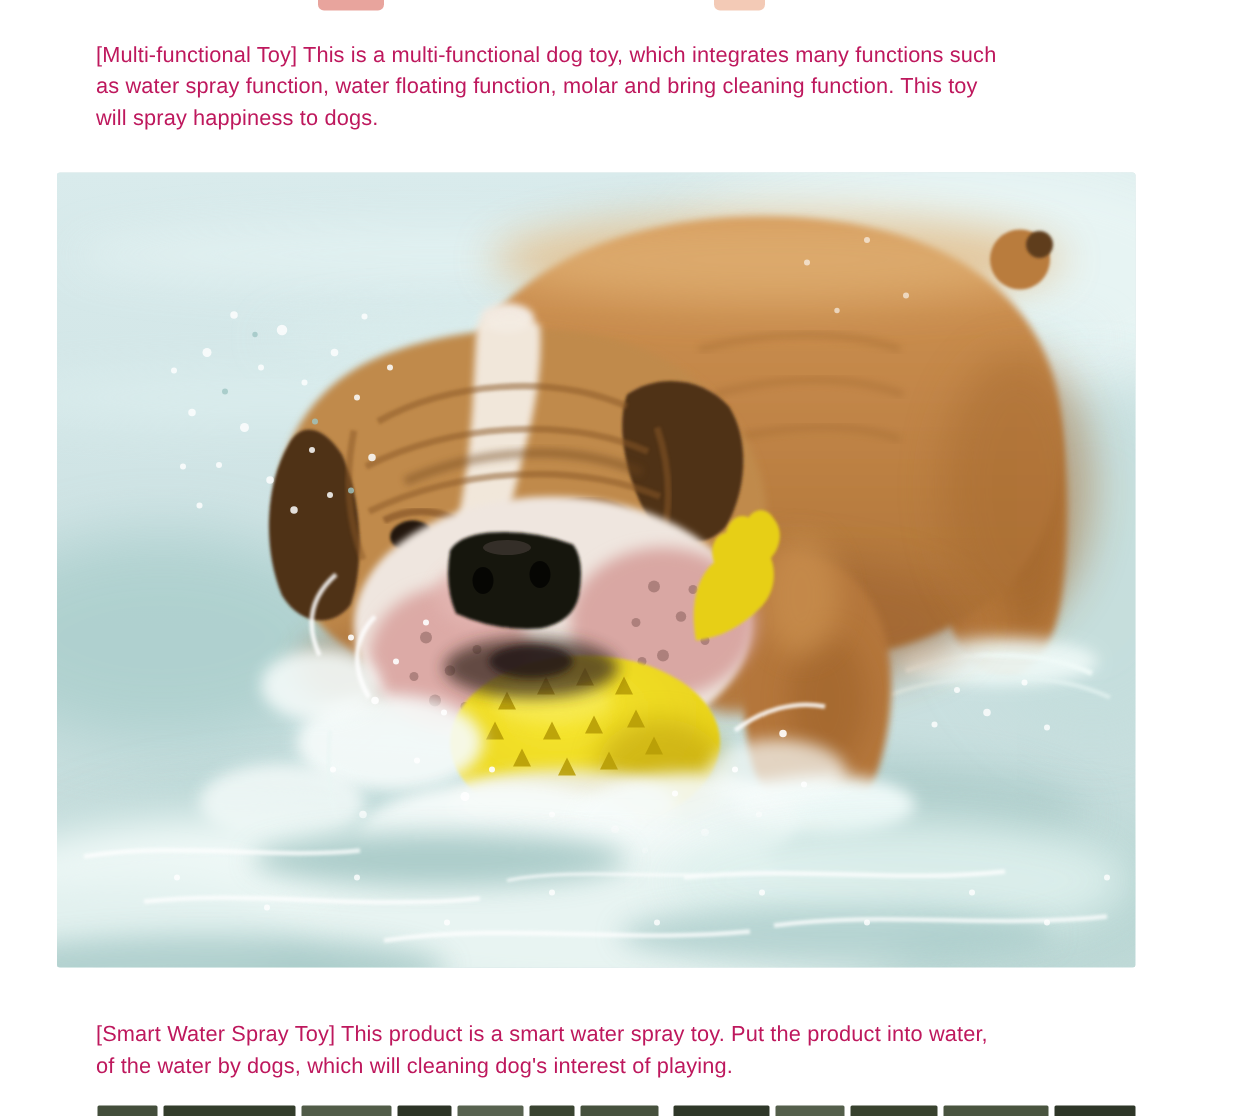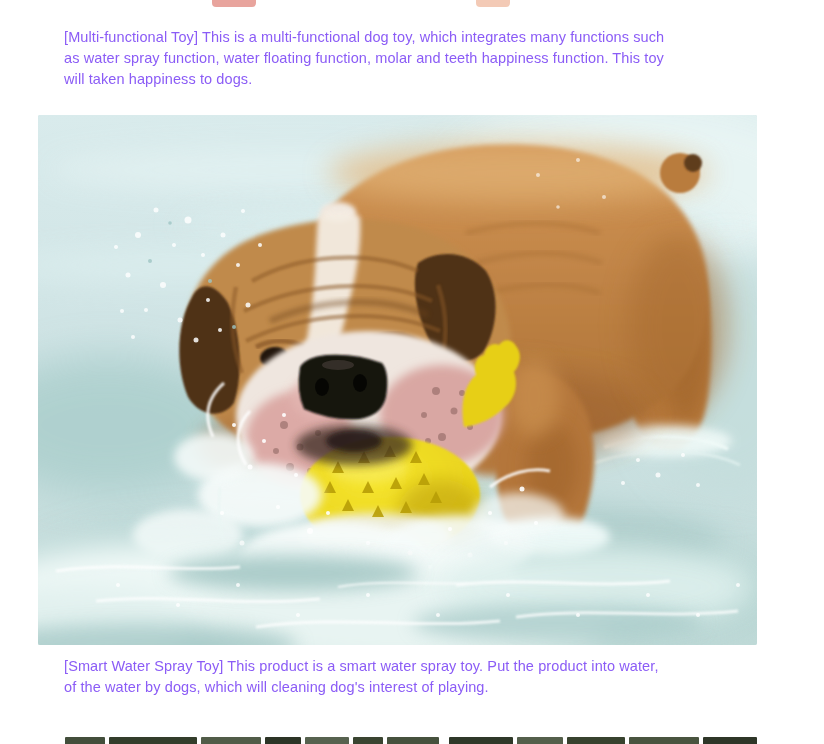--- a/index.html
+++ b/index.html
@@ -1,45 +1,45 @@
 <!DOCTYPE html>
 <html><head>
 <meta charset="utf-8">
 <style>
   html,body{margin:0;padding:0;background:#ffffff;}
   .page{position:relative;width:824px;height:744px;background:#ffffff;overflow:hidden;
         font-family:"Liberation Sans", sans-serif;}
   .top-fragment .mark{position:absolute;top:0;height:7px;border-radius:0 0 4px 4px;opacity:.9;}
   .mark1{left:212px;width:44px;}
   .mark2{left:476px;width:34px;height:6px;}
-  .para{position:absolute;left:64px;margin:0;color:#8b5cf6;font-size:14.5px;line-height:21px;
+  .para{position:absolute;left:64px;margin:0;color:#be185d;font-size:14.5px;line-height:21px;
         letter-spacing:.1px;}
   .para .line{display:block;white-space:nowrap;}
   .para-top{top:27px;}
-  .para-bottom{top:656px;}
+  .para-bottom{top:680px;}
   .photo{position:absolute;left:38px;top:115px;width:719px;height:530px;margin:0;
          border-radius:2px;overflow:hidden;background:#cfe3e4;}
   .photo svg{display:block;width:719px;height:530px;}
   .bottom-fragment{position:absolute;left:65px;top:737px;width:692px;height:7px;}
   .bottom-fragment .blk{position:absolute;top:0;height:7px;border-radius:1px 1px 0 0;}
 </style>
 </head>
 <body>
 
 <div class="page">
 
   <div class="top-fragment">
     <span class="mark mark1" style="background-color: rgb(229, 154, 146);"></span>
     <span class="mark mark2" style="background-color: rgb(242, 196, 174);"></span>
   </div>
 
   <p class="para para-top">
     <span class="line">[Multi-functional Toy] This is a multi-functional dog toy, which integrates many functions such</span>
-    <span class="line">as water spray function, water floating function, molar and teeth happiness function. This toy</span>
-    <span class="line">will taken happiness to dogs.</span>
+    <span class="line">as water spray function, water floating function, molar and bring cleaning function. This toy</span>
+    <span class="line">will spray happiness to dogs.</span>
   </p>
 
   <figure class="photo" role="img" aria-label="English bulldog standing in shallow turquoise water, biting a yellow spiky fish-shaped dog toy, water splashing around its wrinkled muzzle">
     <svg viewBox="0 0 719 530" xmlns="http://www.w3.org/2000/svg">
       <defs>
         <linearGradient id="gWater" x1="0" y1="0" x2="0" y2="1">
           <stop offset="0" stop-color="#d9ebec"></stop>
             <stop offset=".5" stop-color="#cde2e3"></stop>
             <stop offset="1" stop-color="#c2dbd9"></stop>
         </linearGradient>

